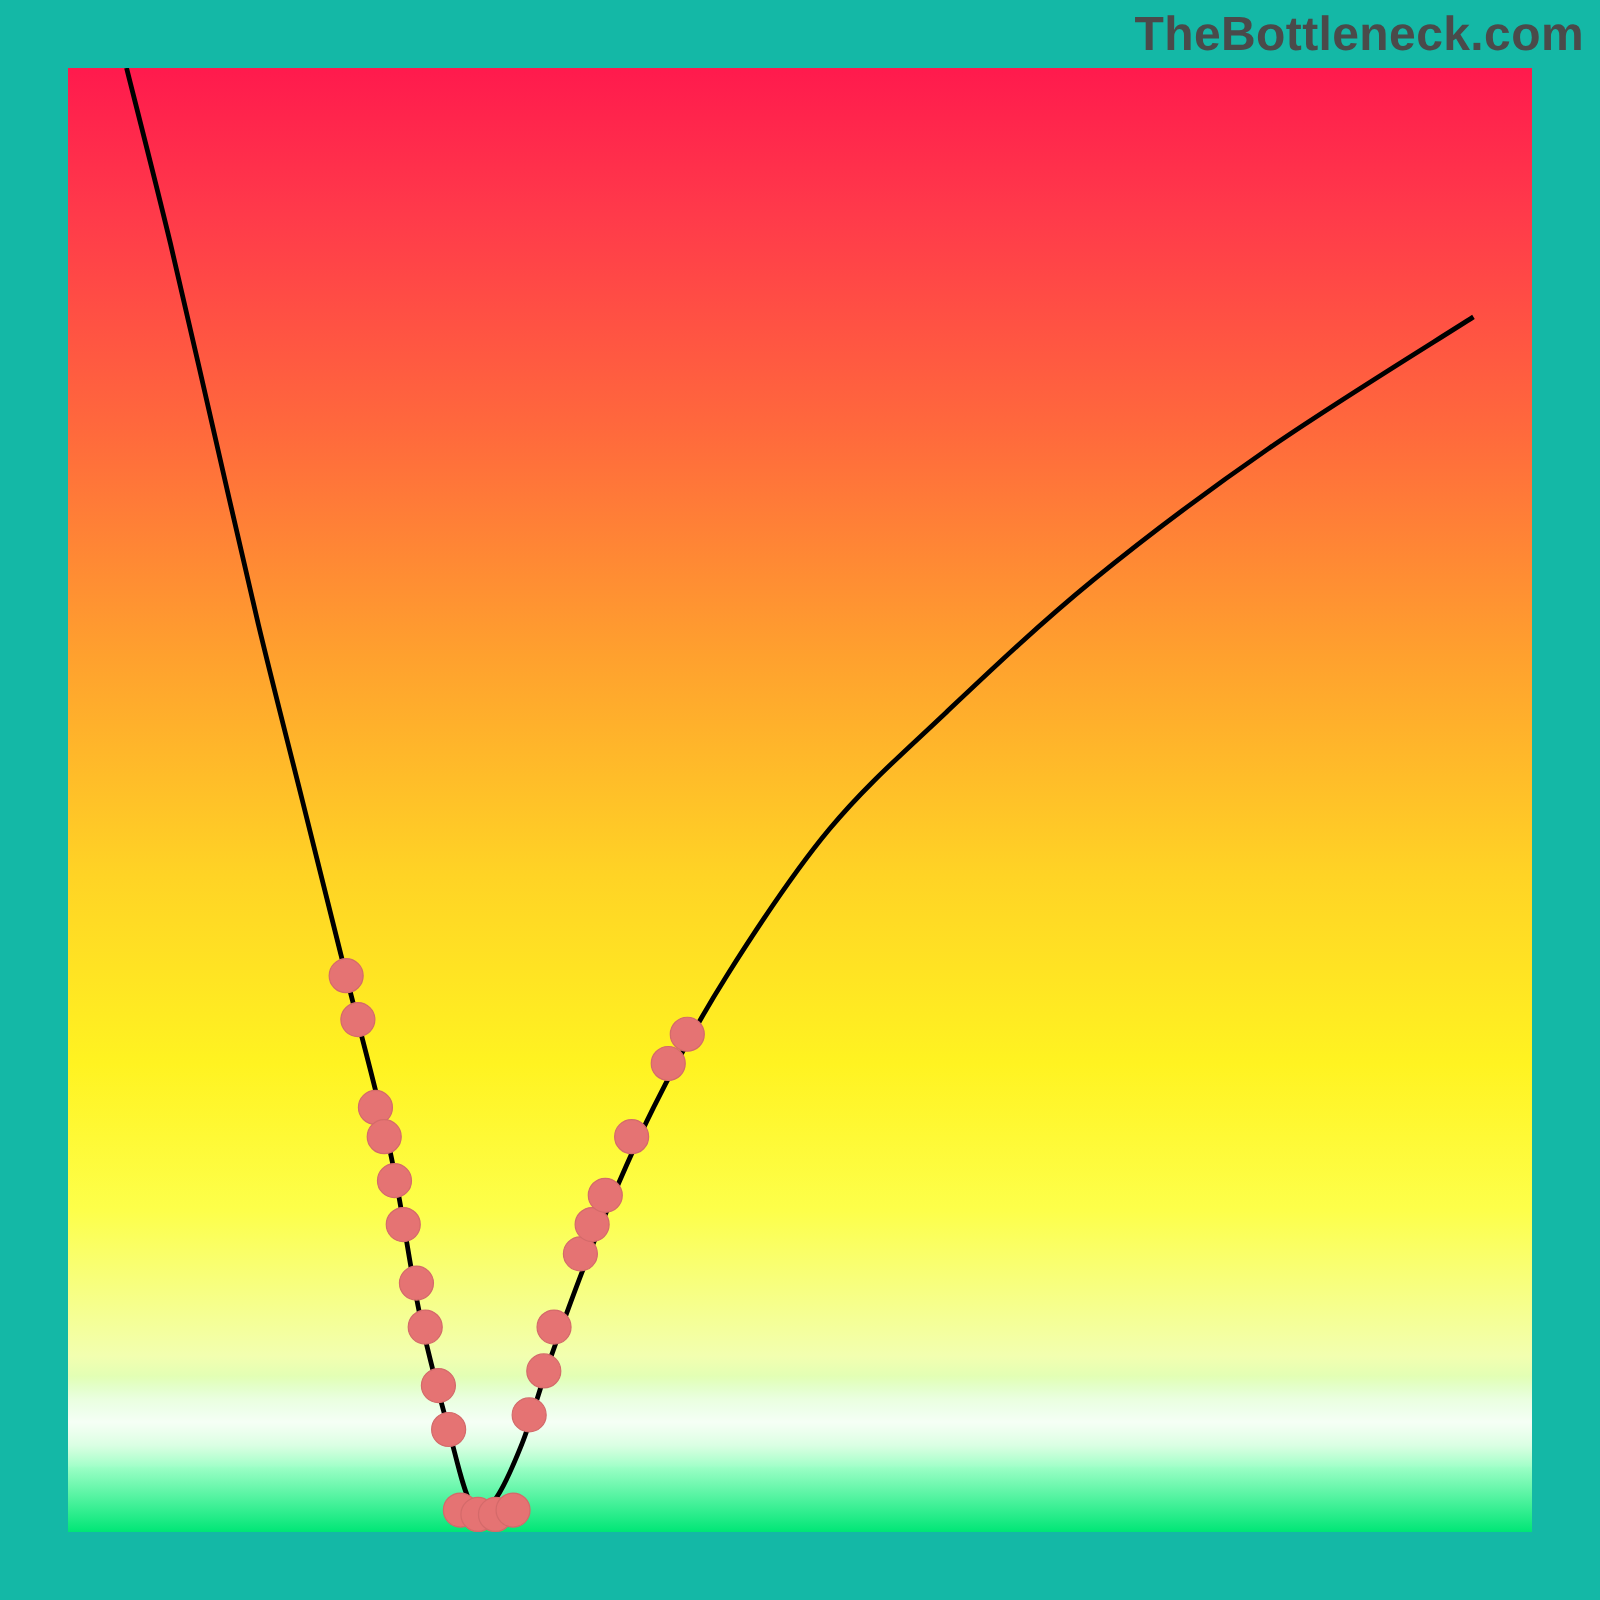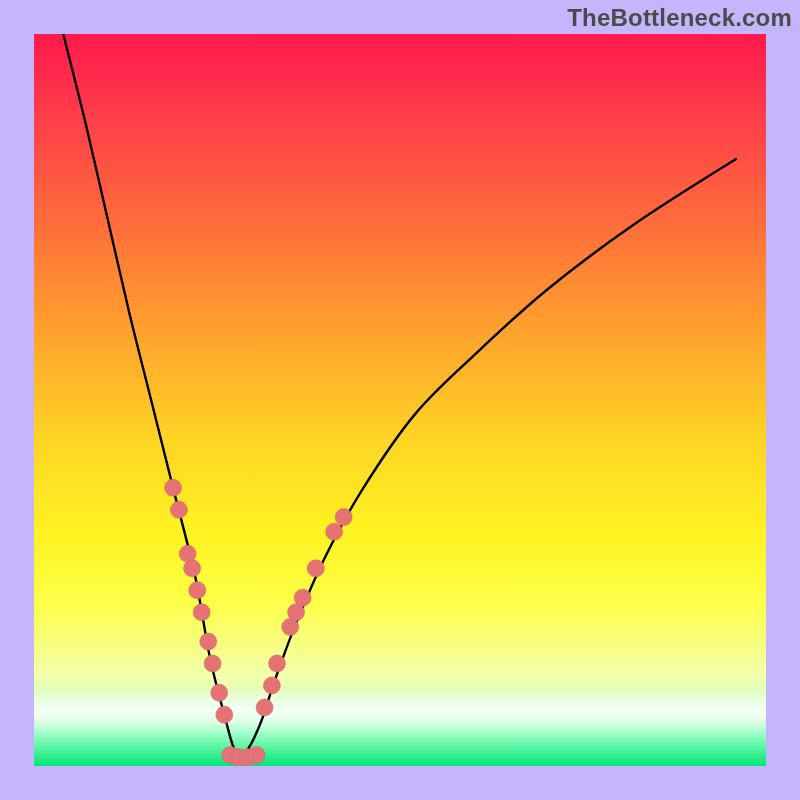--- a/index.html
+++ b/index.html
@@ -7,21 +7,21 @@
     padding: 0;
     width: 800px;
     height: 800px;
     overflow: hidden;
     background: #000;
     font-family: Arial, Helvetica, sans-serif;
   }
   .frame {
     position: absolute;
     inset: 0;
-    background: #c4b5fd;
+    background: #14b8a6;
   }
   .plot {
     position: absolute;
     left: 34px;
     top: 34px;
     width: 732px;
     height: 732px;
     overflow: hidden;
   }
   .grad {

